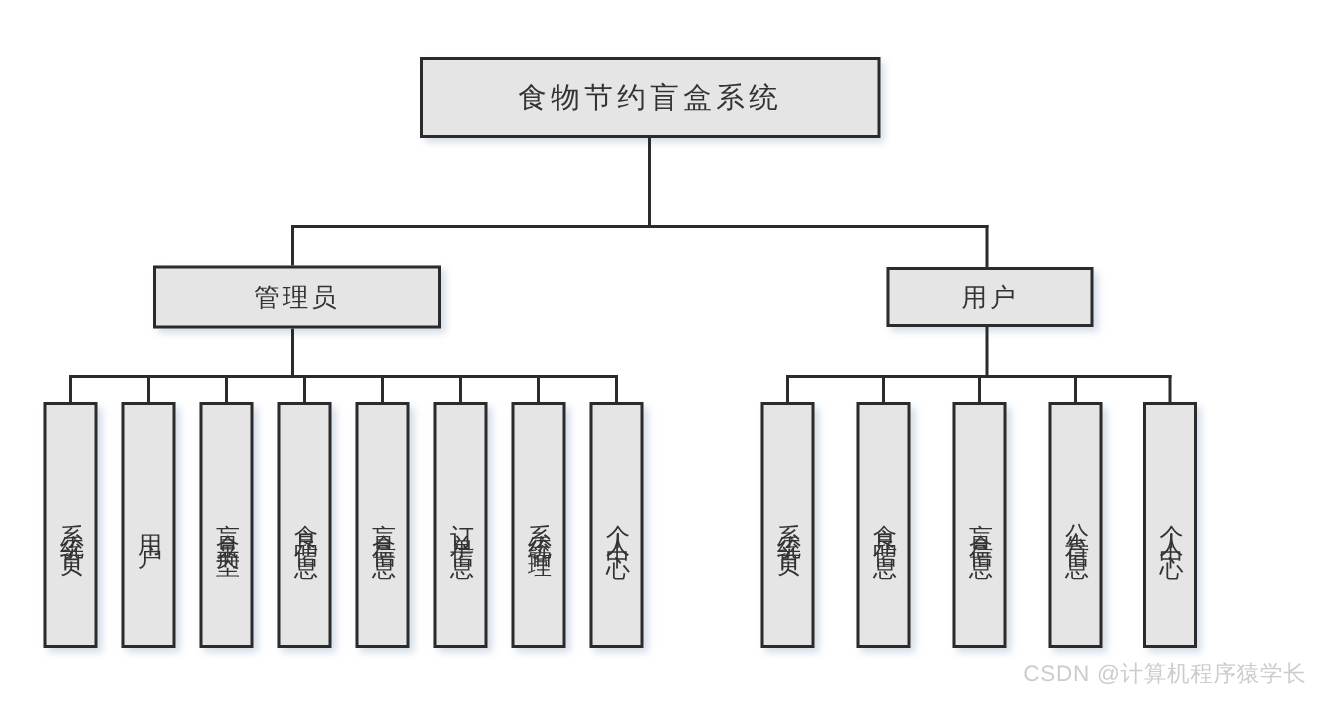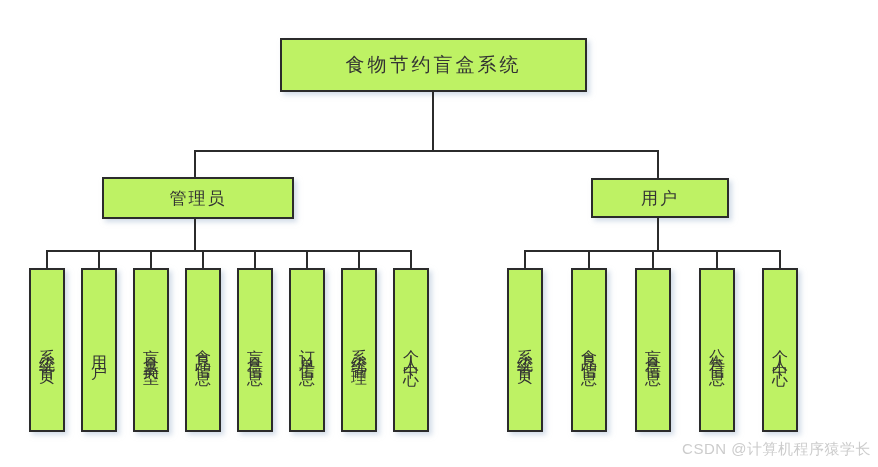--- a/index.html
+++ b/index.html
@@ -6,21 +6,21 @@
   #stage {
     position: relative;
     width: 878px;
     height: 467px;
     background: #ffffff;
     overflow: hidden;
     font-family: "Liberation Serif", "DejaVu Serif", serif;
   }
   .box {
     position: absolute;
-    background: #bef264;
+    background: #e5e5e5;
     border: 2px solid #2b2b2b;
     box-sizing: border-box;
     display: flex;
     align-items: center;
     justify-content: center;
     color: #333333;
     box-shadow: 3px 3px 5px rgba(173,191,214,0.55);
   }
   .root-box  { left: 280px; top: 38px;  width: 307px; height: 54px; font-size: 19px; letter-spacing: 3px; }
   .hline { position: absolute; height: 2px; background: #2b2b2b; }

